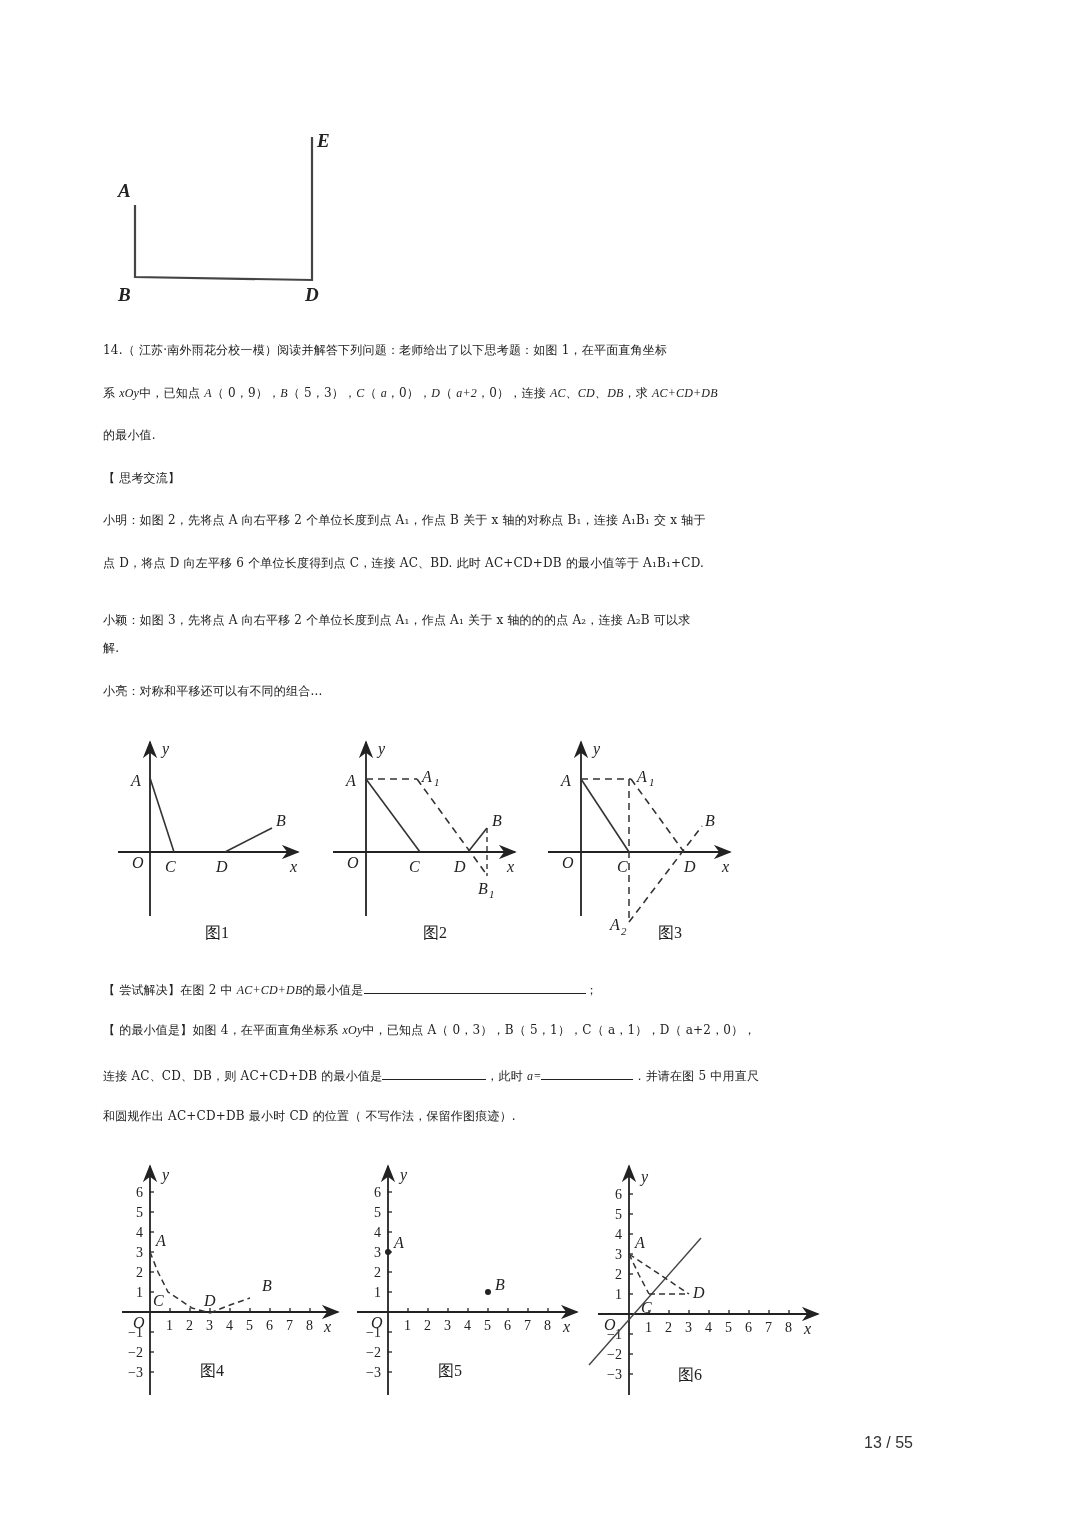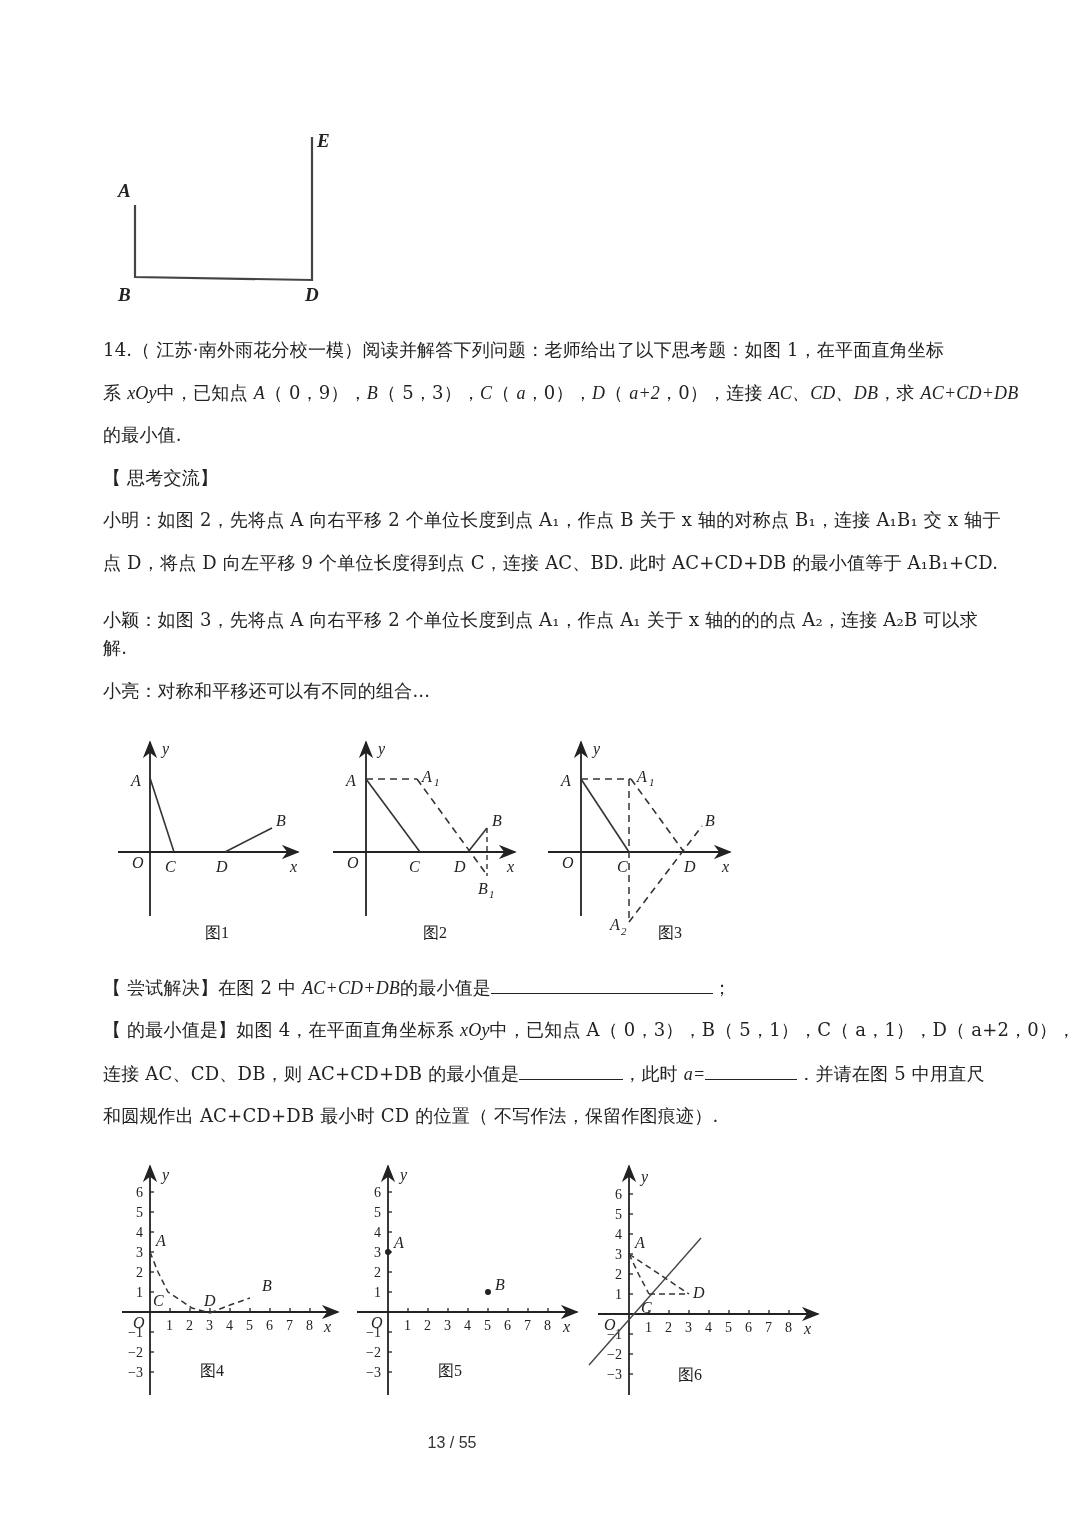--- a/index.html
+++ b/index.html
@@ -1,26 +1,26 @@
 <!DOCTYPE html>
 <html><head>
 <meta charset="utf-8">
 <style>
   html,body{margin:0;padding:0;background:#fff;}
   body{width:1080px;height:1527px;position:relative;overflow:hidden;
        font-family:"DejaVu Serif","Liberation Serif",serif;color:#222;}
   .abs{position:absolute;}
-  .line{position:absolute;left:103px;font-size:18px;line-height:24px;white-space:nowrap;letter-spacing:0.2px;}
+  .line{position:absolute;left:103px;font-size:12px;line-height:24px;white-space:nowrap;letter-spacing:0.2px;}
   i{font-family:"Liberation Serif","DejaVu Serif",serif;}
   .blank{display:inline-block;border-bottom:1.6px solid #222;height:18px;vertical-align:baseline;}
   svg text{font-family:"Liberation Serif","DejaVu Serif",serif;font-style:italic;fill:#222;}
   svg .tick{font-style:normal;font-size:14px;}
   svg .cap{font-style:normal;font-size:16px;}
-  .pageno{position:absolute;left:0;width:904px;top:1434px;text-align:center;
-          font-family:"Liberation Sans","DejaVu Sans",sans-serif;font-size:16px;color:#333;}
+  .pageno{position:absolute;left:0;width:904px;top:1434px;text-align:right;
+          font-family:"Liberation Sans","DejaVu Sans",sans-serif;font-size:16px;color:#333;padding-left:9px;}
 </style>
 </head>
 <body>
 
 
 
 
 <svg class="abs" style="left:110px;top:125px" width="240" height="185">
   <polyline points="25,80 25,152 202,155 202,12" fill="none" stroke="#444" stroke-width="2.2"></polyline>
   <text x="8" y="72" font-size="19" font-weight="bold">A</text>
@@ -34,21 +34,21 @@
   <span>14.</span><span>（ 江苏·南外雨花分校一模）</span><span>阅读并解答下列问题：老师给出了以下思考题：如图 1，在平面直角坐标</span>
 </div>
 <div class="line" style="top:381px">
   <span>系 </span><i>xOy</i><span>中，已知点 </span><i>A</i><span>（ 0，9），</span><i>B</i><span>（ 5，3），</span><i>C</i><span>（ </span><i>a</i><span>，0），</span><i>D</i><span>（ </span><i>a+2</i><span>，0），连接 </span><i>AC、CD、DB</i><span>，求 </span><i>AC+CD+DB</i>
 </div>
 <div class="line" style="top:423px">的最小值.</div>
 
 
 <div class="line" style="top:466px">【 思考交流】</div>
 <div class="line" style="top:508px">小明：如图 2，先将点 A 向右平移 2 个单位长度到点 A₁，作点 B 关于 x 轴的对称点 B₁，连接 A₁B₁ 交 x 轴于</div>
-<div class="line" style="top:551px">点 D，将点 D 向左平移 9 个单位长度得到点 C，连接 AC、BD. 此时 AC+CD+DB 的最小值等于 A₁B₁+CD.</div>
+<div class="line" style="top:551px">点 D，将点 D 向左平移 6 个单位长度得到点 C，连接 AC、BD. 此时 AC+CD+DB 的最小值等于 A₁B₁+CD.</div>
 <div class="line" style="top:608px">小颖：如图 3，先将点 A 向右平移 2 个单位长度到点 A₁，作点 A₁ 关于 x 轴的的的点 A₂，连接 A₂B 可以求</div>
 <div class="line" style="top:636px">解.</div>
 <div class="line" style="top:679px">小亮：对称和平移还可以有不同的组合...</div>
 
 
 <defs></defs>
 
 <svg class="abs" style="left:110px;top:730px" width="210" height="220">
   <defs>
       <marker id="ar" markerWidth="10" markerHeight="8" refX="9" refY="4" orient="auto">

